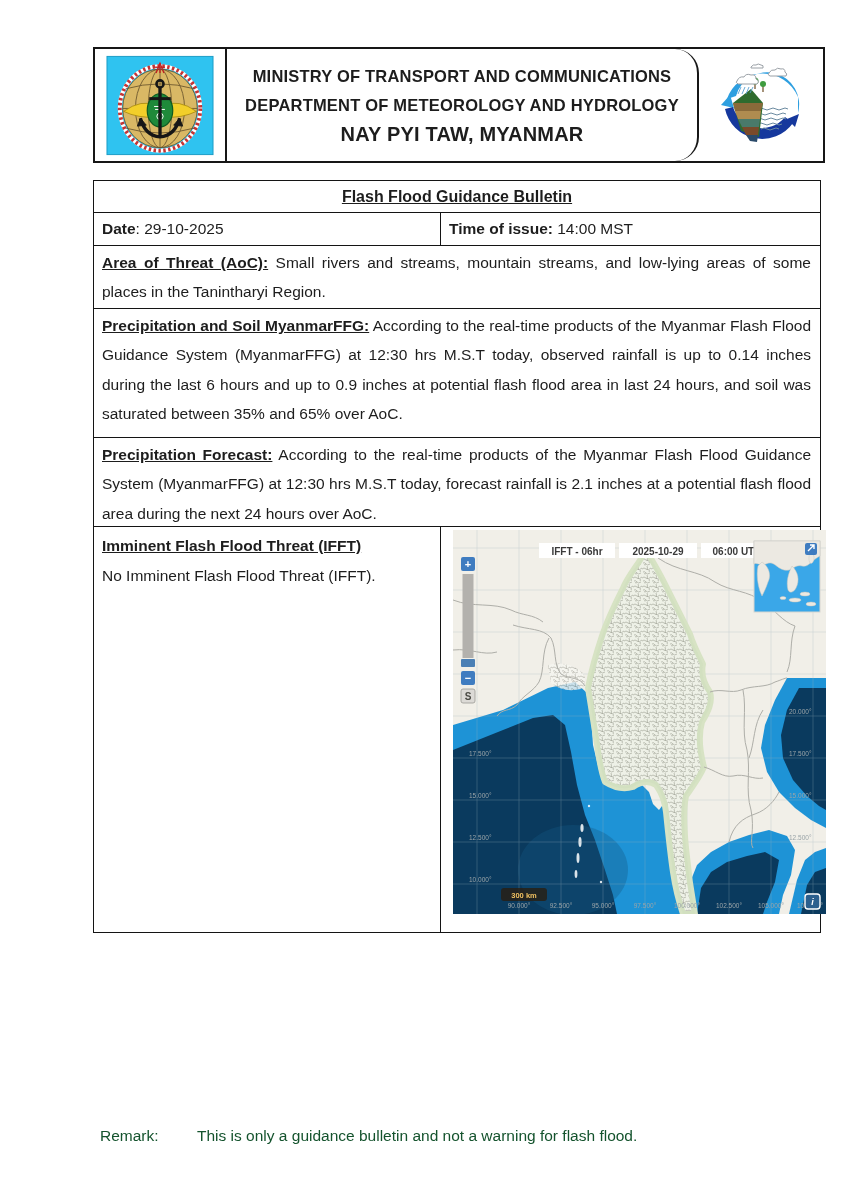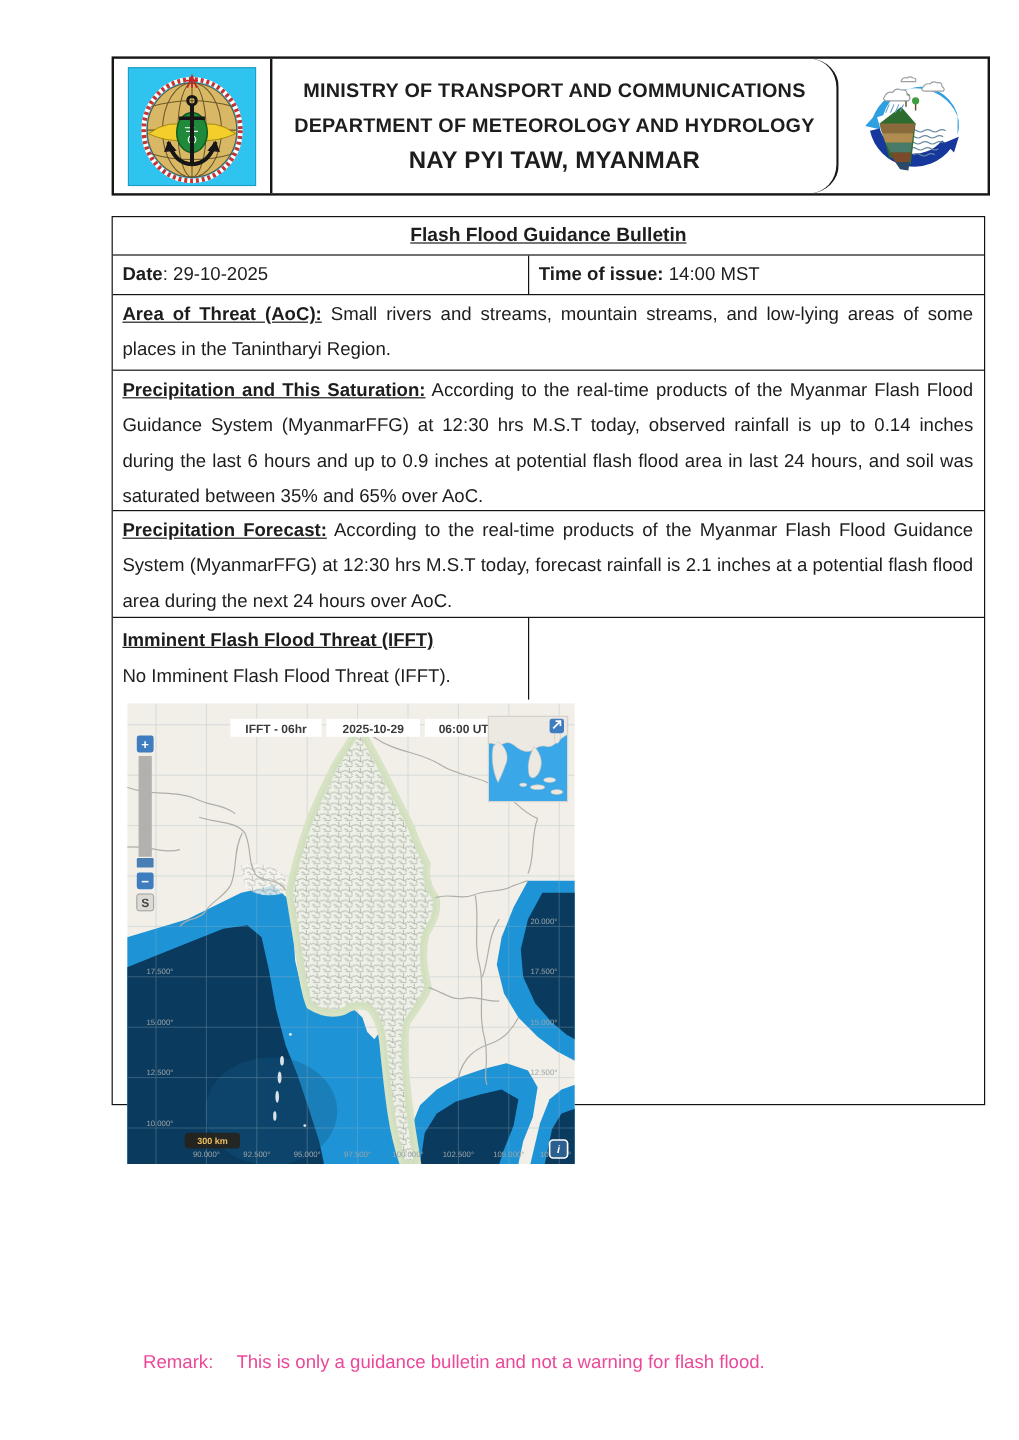--- a/index.html
+++ b/index.html
@@ -22,22 +22,22 @@
   .r-title{height:31px;display:flex;align-items:center;justify-content:center;font-size:16px;font-weight:bold;text-decoration:underline;}
   .r-date{height:33px;display:flex;}
   .r-date .cell{box-sizing:border-box;display:flex;align-items:center;padding-left:8px;font-size:15.5px;}
   .c-left{width:347px;border-right:1.5px solid #141414;}
   .c-right{flex:1;}
   .b{font-weight:bold;}
   .lbl{font-weight:bold;text-decoration:underline;}
   .para{padding:2px 9px 4px 8px;font-size:15.5px;line-height:29.3px;text-align:justify;}
   .r-aoc{height:63px;}
   .r-ps{height:117px;}
-  .r-pf{height:89px;}
-  .r-ifft{height:406px;display:flex;flex-direction:column;}
+  .r-pf{height:89px;margin-top:12px;}
+  .r-ifft{height:406px;display:flex;}
   .ifft-left{width:347px;border-right:1.5px solid #141414;box-sizing:border-box;padding:4px 8px;font-size:15.5px;line-height:30px;}
   .ifft-right{flex:1;position:relative;}
   .mapwrap{position:absolute;left:12px;top:3px;}
 
   
   .remark{position:absolute;left:100px;top:1127px;font-size:15.5px;display:flex;}
   .remark .rl{width:97px;}
 
   svg text{font-family:"Liberation Sans",sans-serif;}
 </style>
@@ -154,21 +154,21 @@
       <div class="cell c-right">
         <span><span class="b">Time of issue:</span><span> 14:00 MST</span></span>
       </div>
     </div>
 
     <div class="row r-aoc para">
       <span class="lbl">Area of Threat (AoC):</span><span> Small rivers and streams, mountain streams, and low-lying areas of some places in the Tanintharyi Region.</span>
     </div>
 
     <div class="row r-ps para">
-      <span class="lbl">Precipitation and This Saturation:</span><span> According to the real-time products of the Myanmar Flash Flood Guidance System (MyanmarFFG) at 12:30 hrs M.S.T today, observed rainfall is up to 0.14 inches during the last 6 hours and up to 0.9 inches at potential flash flood area in last 24 hours, and soil was saturated between 35% and 65% over AoC.</span>
+      <span class="lbl">Precipitation and Soil MyanmarFFG:</span><span> According to the real-time products of the Myanmar Flash Flood Guidance System (MyanmarFFG) at 12:30 hrs M.S.T today, observed rainfall is up to 0.14 inches during the last 6 hours and up to 0.9 inches at potential flash flood area in last 24 hours, and soil was saturated between 35% and 65% over AoC.</span>
     </div>
 
     <div class="row r-pf para">
       <span class="lbl">Precipitation Forecast:</span><span> According to the real-time products of the Myanmar Flash Flood Guidance System (MyanmarFFG) at 12:30 hrs M.S.T today, forecast rainfall is 2.1 inches at a potential flash flood area during the next 24 hours over AoC.</span>
     </div>
 
     <div class="row r-ifft">
       <div class="ifft-left">
         <div><span class="lbl">Imminent Flash Flood Threat (IFFT)</span></div>
         <div>No Imminent Flash Flood Threat (IFFT).</div>
@@ -327,18 +327,18 @@
           <g>
             <rect x="352" y="364" width="15" height="15" rx="3" fill="#2b5f8e" stroke="#ffffff" stroke-width="1.4"></rect>
             <text x="359.5" y="375" text-anchor="middle" font-size="9" font-weight="bold" font-style="italic" fill="#ffffff">i</text>
           </g>
         </svg>
         </div>
       </div>
     </div>
   </div>
 
-  <div class="remark" style="color:#ec4899;text-align:center;">
+  <div class="remark" style="color:#14532d;">
     <span class="rl">Remark:</span>
     <span>This is only a guidance bulletin and not a warning for flash flood.</span>
   </div>
 
 </div>
 
 </body></html>

